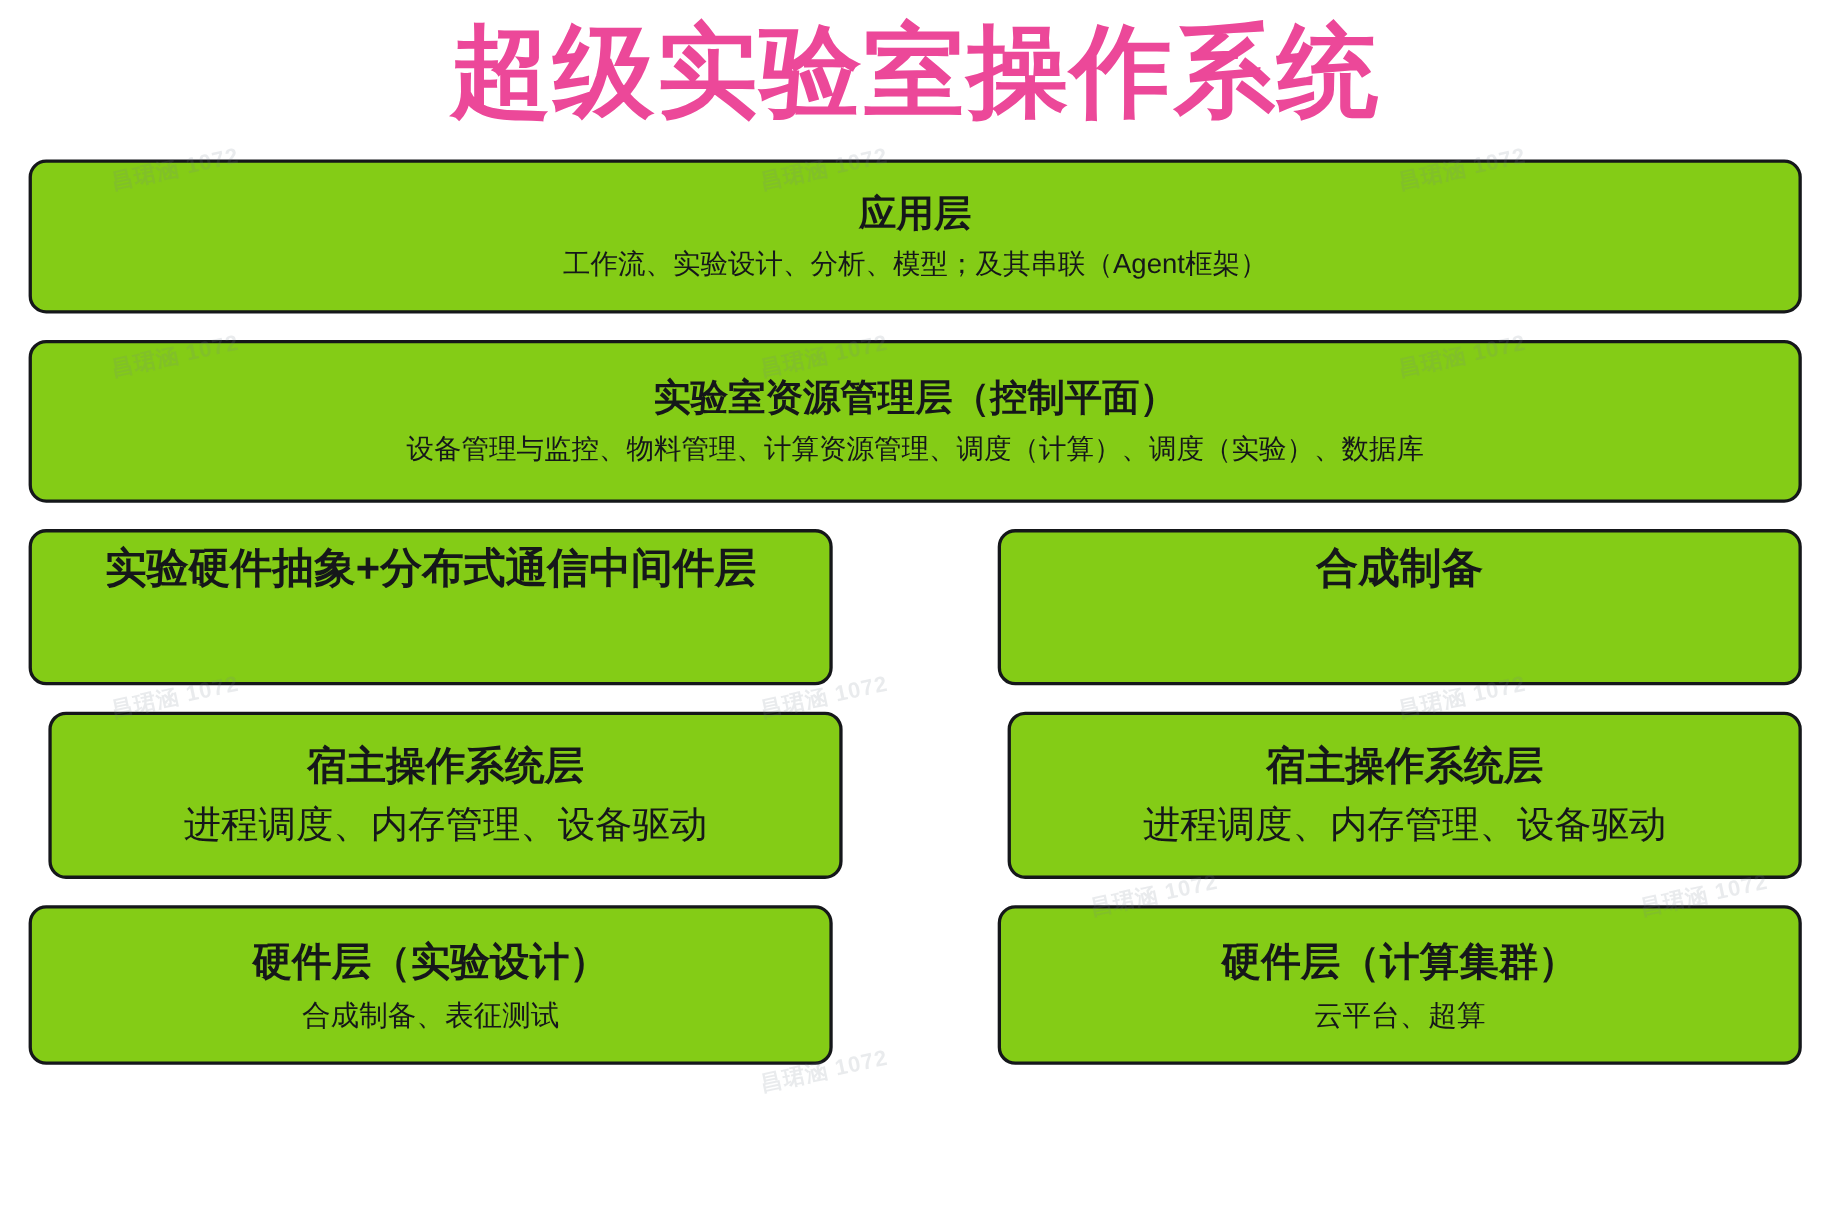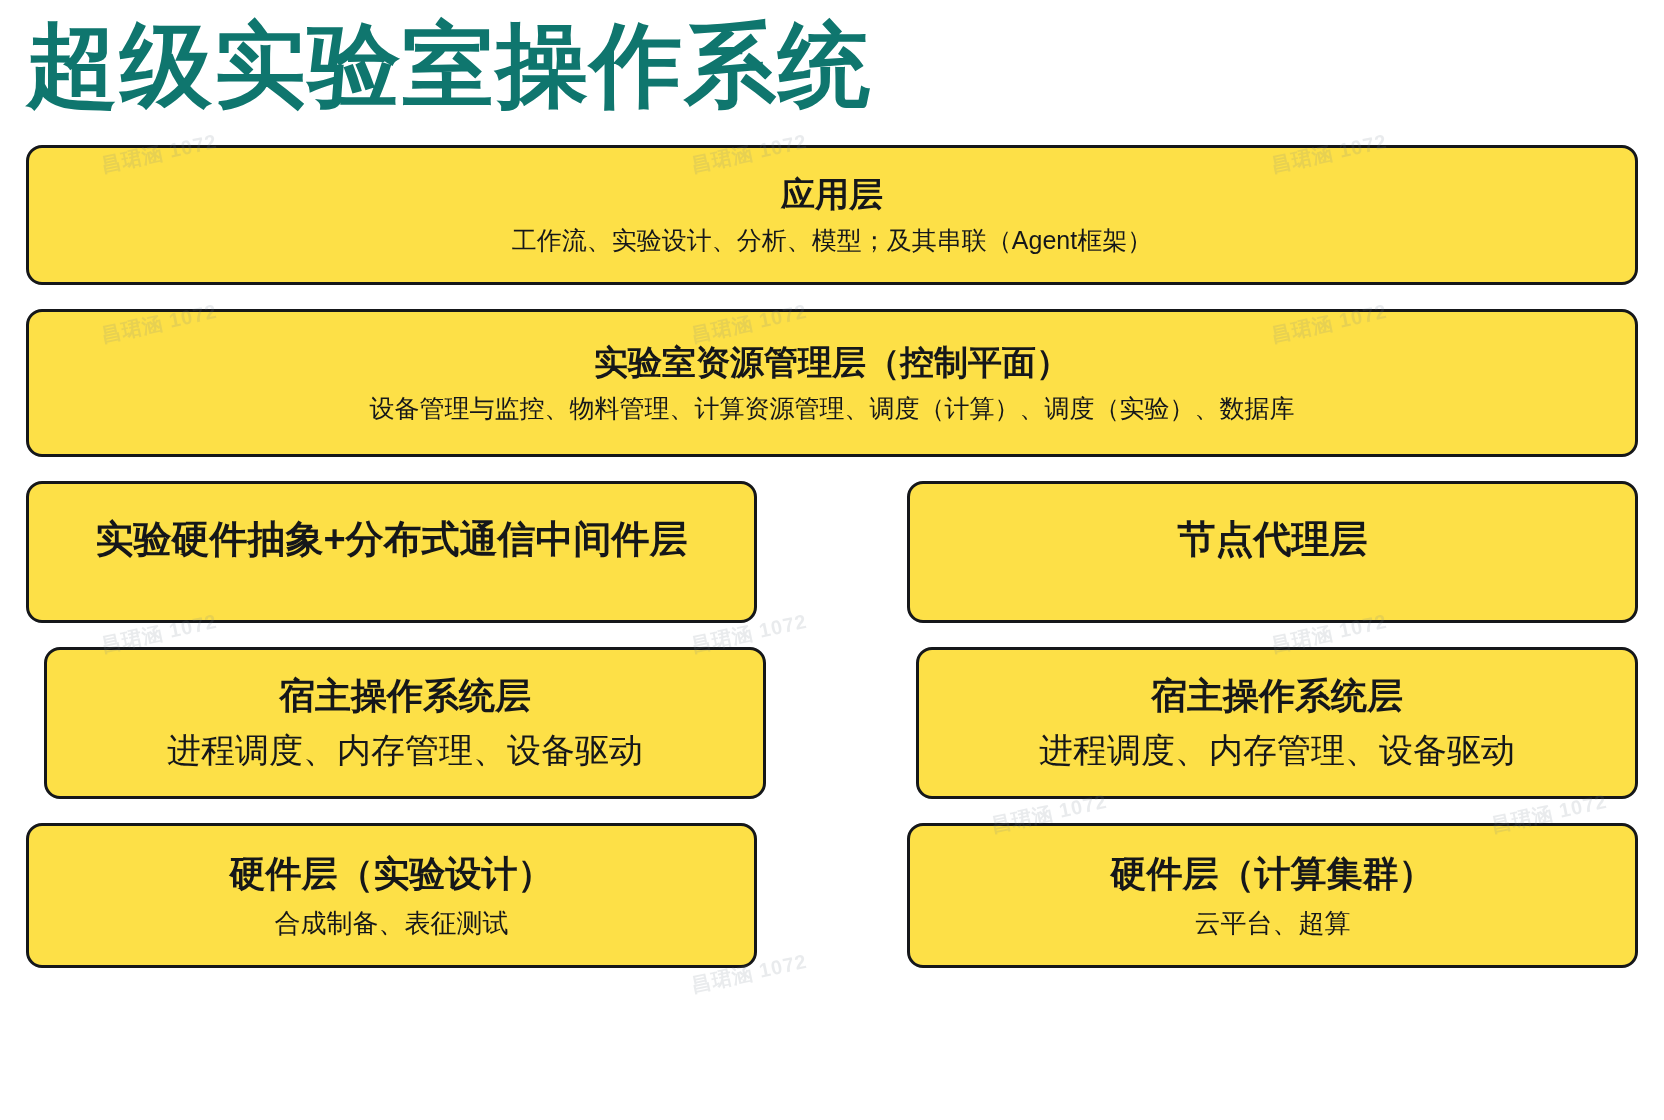--- a/index.html
+++ b/index.html
@@ -16,34 +16,35 @@
     overflow: hidden;
   }
   .page {
     position: relative;
     width: 1664px;
     height: 1120px;
     box-sizing: border-box;
     padding: 6px 26px 0 26px;
   }
   .title {
+    text-align: center;
     font-size: 92px;
     font-weight: 700;
     letter-spacing: 2px;
     line-height: 1.25;
     margin: 2px 0 22px 0;
-    color: #0f766e;
+    color: #ec4899;
   }
   .stack {
     display: flex;
     flex-direction: column;
     gap: 24px;
   }
   .box {
-    background: #fde047;
+    background: #84cc16;
     border: 3px solid #15171a;
     border-radius: 16px;
     box-sizing: border-box;
     display: flex;
     flex-direction: column;
     align-items: center;
     justify-content: center;
     text-align: center;
     padding: 10px 18px;
   }
@@ -64,21 +65,21 @@
     display: flex;
     gap: 150px;
   }
   .row > .box {
     flex: 1 1 0;
   }
   .row-mid { height: 142px; }
   .row-host { height: 152px; margin-left: 18px; }
   .row-hw { height: 145px; }
 
-  .row-mid .box { justify-content: flex-start; padding-top: 30px; }
+  .row-mid .box { justify-content: flex-start; padding-top: 8px; }
   .row-mid .head { font-size: 38px; }
 
   .row-host .head { font-size: 36px; }
   .row-host .sub { font-size: 34px; }
 
   .row-hw .head { font-size: 36px; }
   .row-hw .sub { font-size: 26px; }
 
   
   .wm {
@@ -109,21 +110,21 @@
     <div class="box full-2">
       <div class="head">实验室资源管理层（控制平面）</div>
       <div class="sub">设备管理与监控、物料管理、计算资源管理、调度（计算）、调度（实验）、数据库</div>
     </div>
 
     <div class="row row-mid">
       <div class="box">
         <div class="head">实验硬件抽象+分布式通信中间件层</div>
       </div>
       <div class="box">
-        <div class="head">节点代理层</div>
+        <div class="head">合成制备</div>
       </div>
     </div>
 
     <div class="row row-host">
       <div class="box">
         <div class="head">宿主操作系统层</div>
         <div class="sub">进程调度、内存管理、设备驱动</div>
       </div>
       <div class="box">
         <div class="head">宿主操作系统层</div>

